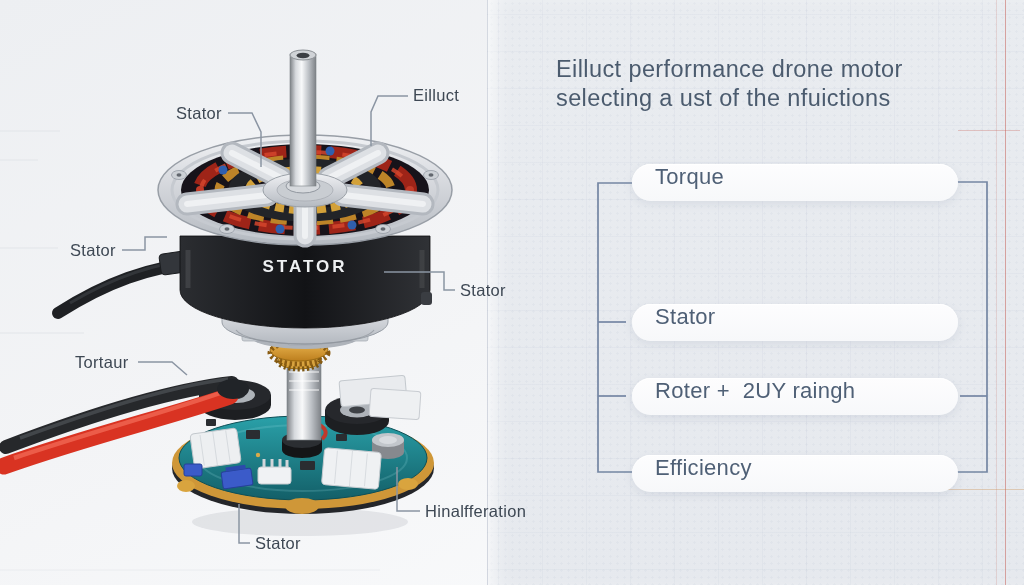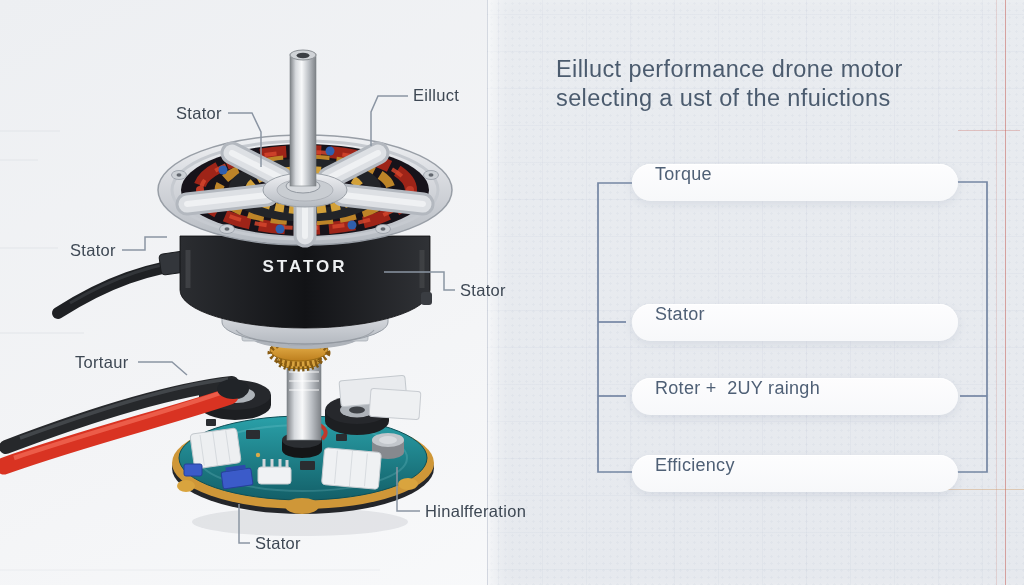--- a/index.html
+++ b/index.html
@@ -13,22 +13,22 @@
       linear-gradient(90deg,rgba(140,160,190,.07) 1px,transparent 1px) 10px 0/44px 100%,
       linear-gradient(175deg,#e9ecf0,#e6e9ee);
     border-left:1px solid rgba(150,160,178,.25);
     box-shadow:inset 14px 0 20px -10px rgba(255,255,255,.85);}
   .vline,.hline{position:absolute;}
   .title{position:absolute;left:556px;top:55px;width:464px;text-align:left;
     font-size:23.5px;line-height:29px;color:#4b5b6e;letter-spacing:.4px;}
   .pill{position:absolute;left:632px;width:326px;height:37px;border-radius:19px;
     background:linear-gradient(#fdfdfe,#f7f8fa);
     box-shadow:0 3px 8px rgba(130,140,165,.16), inset 0 1px 0 rgba(255,255,255,.9);
-    display:flex;align-items:flex-end;padding:0 0 16px 23px;box-sizing:border-box;
-    font-size:18px;color:#4f6076;letter-spacing:.3px;white-space:pre;}
+    display:flex;align-items:flex-start;padding:0 0 0 23px;box-sizing:border-box;
+    font-size:22px;color:#4f6076;letter-spacing:.3px;white-space:pre;}
   .pill-icon{width:34px;height:30px;margin:0 13px 0 -2px;display:flex;flex:0 0 auto;}
   .dlabel{position:absolute;font-size:16.5px;color:#3e4854;letter-spacing:.3px;white-space:nowrap;}
   .art{position:absolute;left:0;top:0;}
 </style>
 </head>
 <body>
 
 <div class="stage">
 
   <div class="bg-right"></div>

